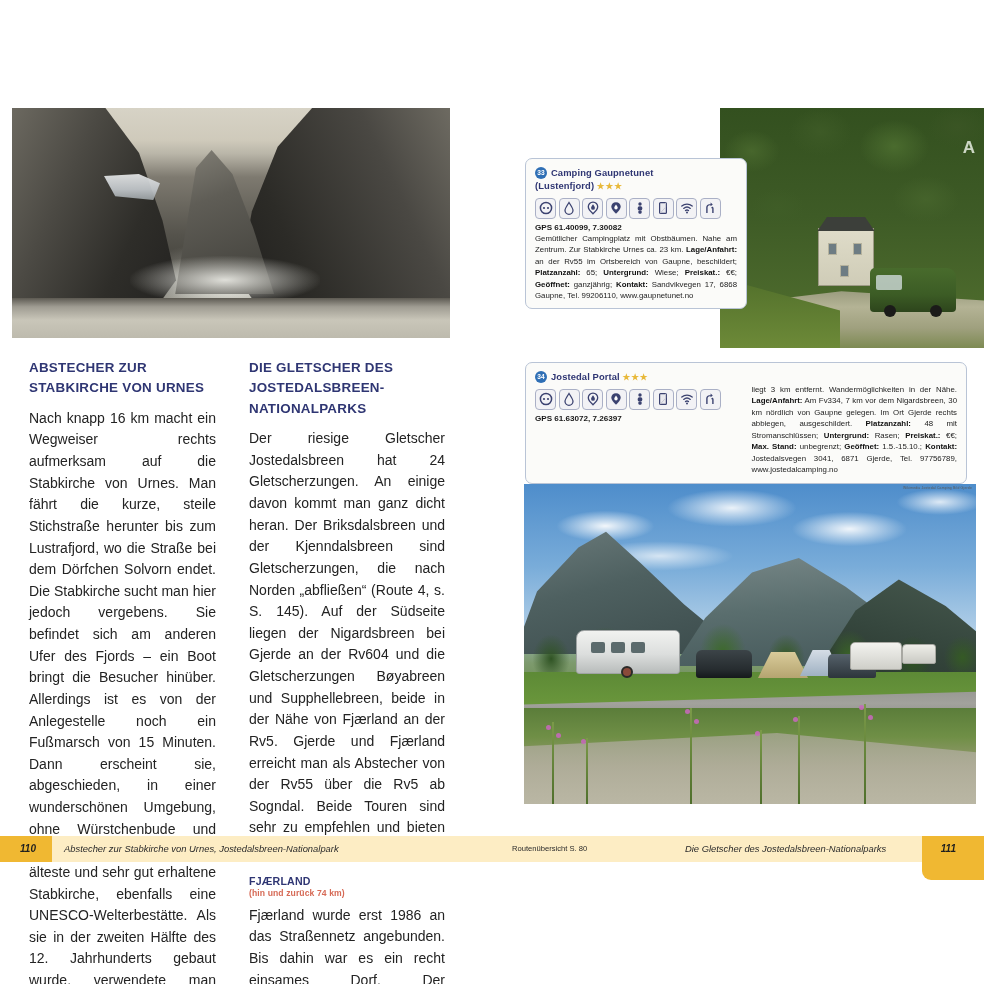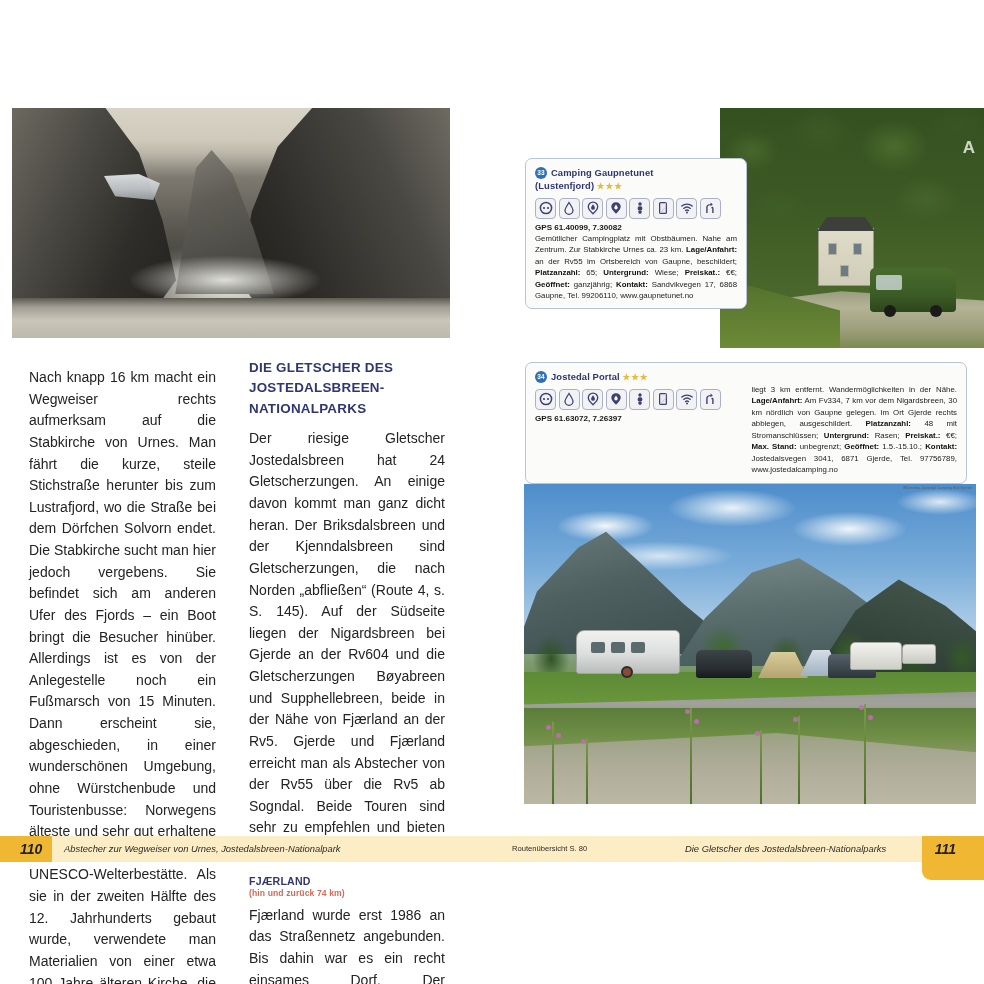--- a/index.html
+++ b/index.html
@@ -332,21 +332,21 @@
   #footer-tab-left {
     position: absolute; left: 0; top: 836px; width: 52px; height: 26px;
     background: #f0b832;
   }
   #footer-tab-right-ext {
     position: absolute; right: 0; top: 836px; width: 62px; height: 44px;
     background: #f0b832; border-radius: 0 0 0 9px;
   }
   .pagenum {
     position: absolute; top: 836px; height: 26px; line-height: 26px;
-    font-size: 14px; font-weight: 700; font-style: italic; color: #1f1f1f;
+    font-size: 10px; font-weight: 700; font-style: italic; color: #1f1f1f;
     font-family: "Liberation Sans", sans-serif;
   }
   .runhead {
     position: absolute; top: 836px; height: 26px; line-height: 26px;
     font-size: 9.4px; font-style: italic; color: #2a2a2a;
     font-family: "Liberation Sans", sans-serif; white-space: nowrap;
   }
   #route-banner {
     position: absolute; right: 0; top: 816px; height: 20px; line-height: 20px;
     padding: 0 8px 0 14px;
@@ -371,20 +371,21 @@
       <div class="cliff-l"></div>
       <div class="cliff-r"></div>
       <div class="peak-mid"></div>
       <div class="glacier"></div>
       <div class="mist"></div>
       <div class="water"></div>
 
     </div>
 
     <div class="txtcol" style="left:29px; top:358px; width:187px;">
+      <h2 class="heading">ABSTECHER ZUR STABKIRCHE VON URNES</h2>
       <p class="body">Nach knapp 16 km macht ein Wegweiser rechts aufmerksam auf die Stabkirche von Urnes. Man fährt die kurze, steile Stichstraße herunter bis zum Lustrafjord, wo die Straße bei dem Dörfchen Solvorn endet. Die Stabkirche sucht man hier jedoch vergebens. Sie befindet sich am anderen Ufer des Fjords – ein Boot bringt die Besucher hinüber. Allerdings ist es von der Anlegestelle noch ein Fußmarsch von 15 Minuten. Dann erscheint sie, abgeschieden, in einer wunderschönen Umgebung, ohne Würstchenbude und Touristenbusse: Norwegens älteste und sehr gut erhaltene Stabkirche, ebenfalls eine UNESCO-Welterbestätte. Als sie in der zweiten Hälfte des 12. Jahrhunderts gebaut wurde, verwendete man Materialien von einer etwa 100 Jahre älteren Kirche, die hier einst stand. Von diesem Gotteshaus stammt das heutige nördliche Portal mit Schnitzereien nach isländischen Vorbildern. Das Schiff fährt Juni–Aug. zur vollen Stunde von 8 bis 16 Uhr, die Rückfahrt erfolgt jeweils 20 Min. nach jeder vollen Stunde.</p>
       <div class="caption">
         <span class="cam"></span><span>Am Lovatnet befindet sich mit dem Kjenndalsbreen (s. S. 145) eine der Gletscherzungen des Jostedalsbreen</span>
       </div>
     </div>
 
     <div class="txtcol" style="left:249px; top:358px; width:196px;">
       <h2 class="heading">DIE GLETSCHER DES JOSTEDALSBREEN-NATIONALPARKS</h2>
       <p class="body">Der riesige Gletscher Jostedalsbreen hat 24 Gletscherzungen. An einige davon kommt man ganz dicht heran. Der Briksdalsbreen und der Kjenndalsbreen sind Gletscherzungen, die nach Norden „abfließen“ (Route 4, s. S. 145). Auf der Südseite liegen der Nigardsbreen bei Gjerde an der Rv604 und die Gletscherzungen Bøyabreen und Supphellebreen, beide in der Nähe von Fjærland an der Rv5. Gjerde und Fjærland erreicht man als Abstecher von der Rv55 über die Rv5 ab Sogndal. Beide Touren sind sehr zu empfehlen und bieten ein bleibendes Erlebnis.</p>
       <h3 class="subheading">FJÆRLAND</h3>
@@ -585,19 +586,19 @@
     </div>
   </div>
 
   <div id="footer-left-bar"></div>
   <div id="footer-right-bar"></div>
   <div id="footer-tab-left"></div>
   <div id="footer-tab-right-ext"></div>
 
 
   <div class="pagenum" style="left:20px;">110</div>
-  <div class="runhead" style="left:64px;">Abstecher zur Wegweiser von Urnes, Jostedalsbreen-Nationalpark</div>
+  <div class="runhead" style="left:64px;">Abstecher zur Stabkirche von Urnes, Jostedalsbreen-Nationalpark</div>
 
   <div id="route-overview" style="left:512px;">Routenübersicht S. 80</div>
   <div class="runhead" style="left:685px;">Die Gletscher des Jostedalsbreen-Nationalparks</div>
   <div class="pagenum" style="right:28px;">111</div>
 
 </div>
 
 </body></html>

